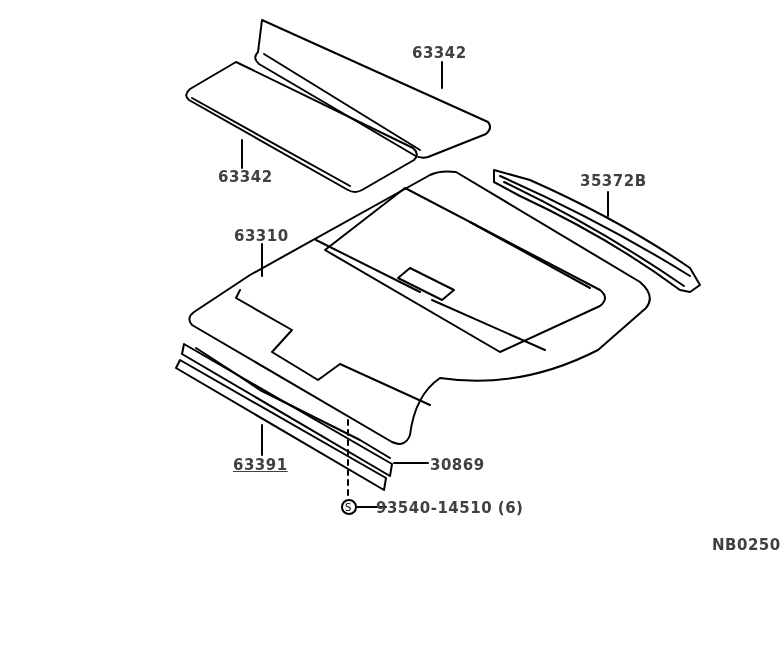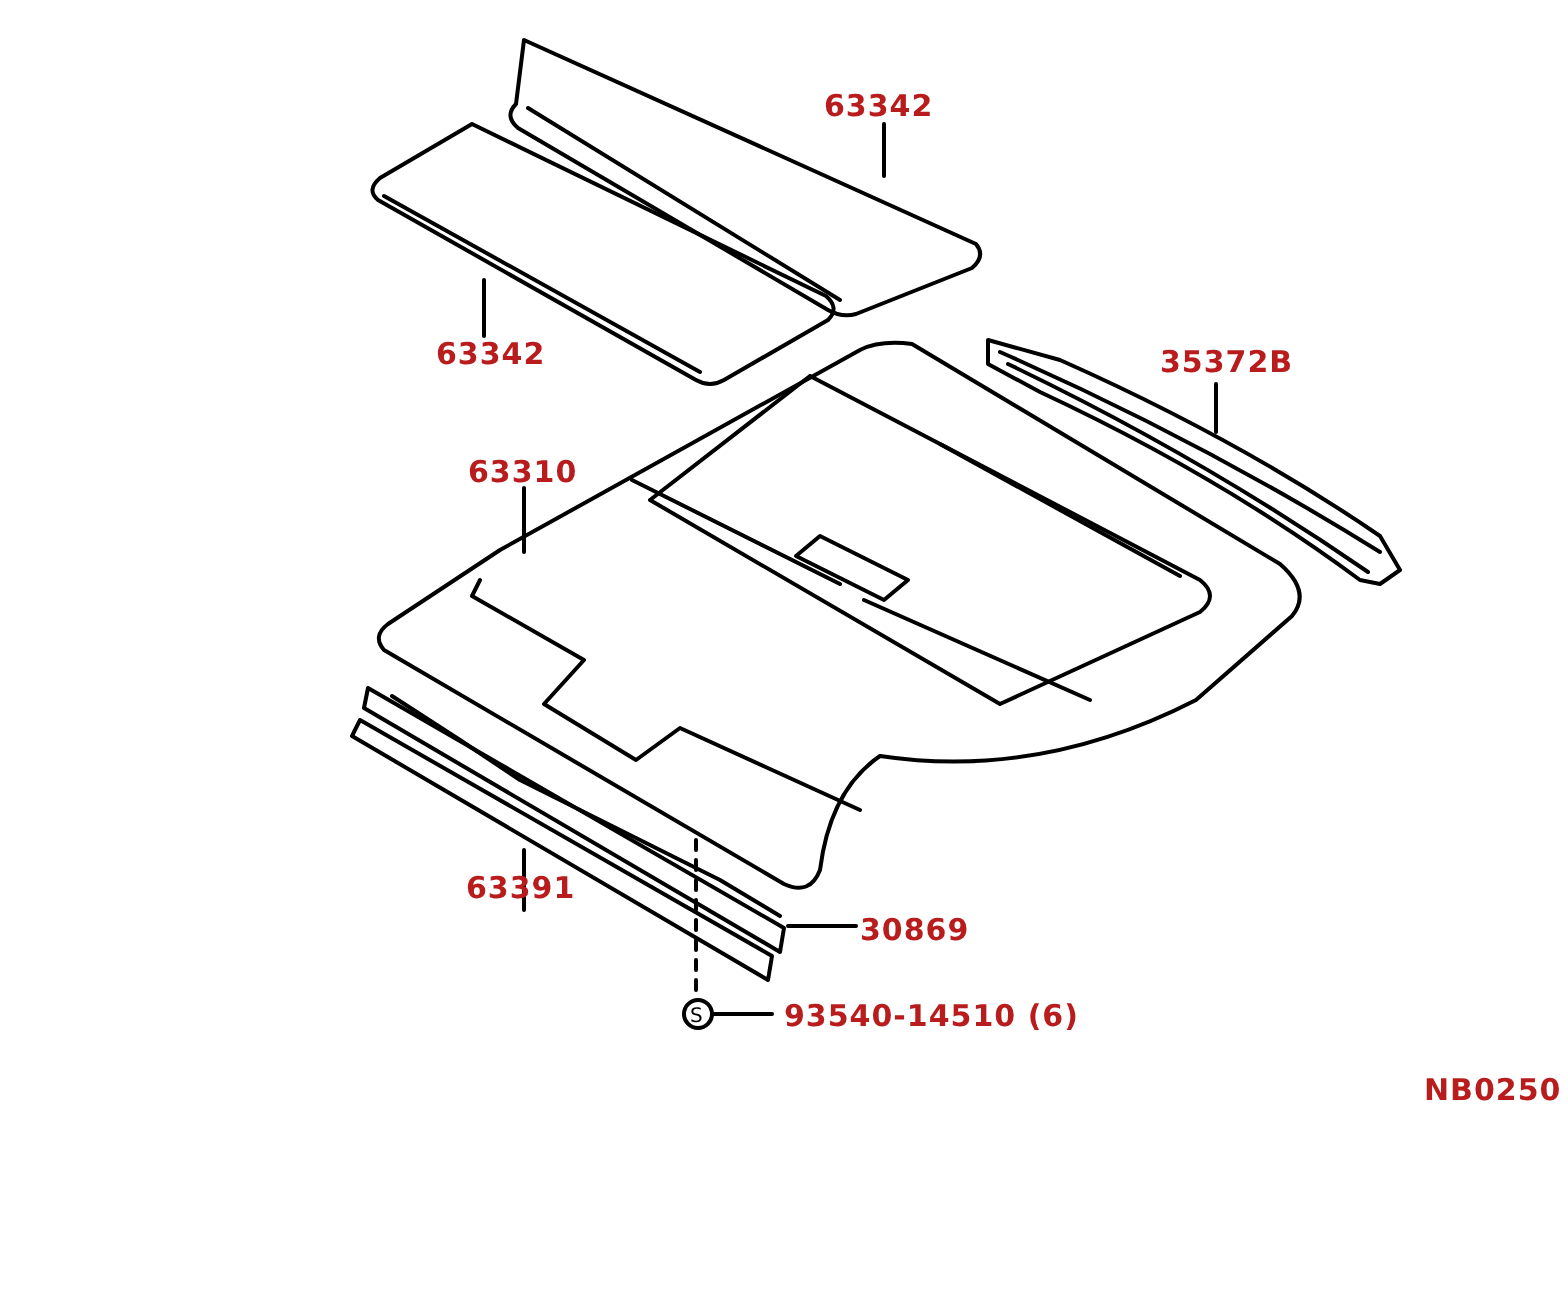--- a/index.html
+++ b/index.html
@@ -1,18 +1,18 @@
 <!DOCTYPE html>
 <html><head>
 <meta charset="utf-8">
 <style>
   html, body { margin:0; padding:0; background:#fff; }
   #canvas { position:relative; width:784px; height:646px; background:#ffffff; overflow:hidden; }
   svg { position:absolute; left:0; top:0; }
-  .lbl { position:absolute; font-family:"DejaVu Sans", sans-serif; font-weight:bold; font-size:15px; color:#b91c1c; letter-spacing:0.5px; white-space:nowrap; }
+  .lbl { position:absolute; font-family:"DejaVu Sans", sans-serif; font-weight:bold; font-size:15px; color:#404040; letter-spacing:0.5px; white-space:nowrap; }
 </style>
 </head>
 <body>
 
 <div id="canvas">
   <svg width="784" height="646" viewBox="0 0 784 646" fill="none" stroke="#000" stroke-width="2" stroke-linejoin="round" stroke-linecap="round">
 
     <g>
       <path d="M262 20 L488 122 Q493 128 486 134 L428 157 Q421 159 414 155 L259 64 Q252 58 258 52 Z"></path>
       <path d="M264 54 L420 150"></path>
@@ -59,17 +59,17 @@
     <g>
       <circle cx="349" cy="507" r="7"></circle>
       <text x="345" y="511" font-family="DejaVu Sans, sans-serif" font-size="10" fill="#000" stroke="none">S</text>
     </g>
   </svg>
 
   <span class="lbl" style="left:412px;top:44px;">63342</span>
   <span class="lbl" style="left:218px;top:168px;">63342</span>
   <span class="lbl" style="left:580px;top:172px;">35372B</span>
   <span class="lbl" style="left:234px;top:227px;">63310</span>
-  <span class="lbl" style="left:233px;top:435px;">63391</span>
+  <span class="lbl" style="left:233px;top:456px;text-decoration:underline;">63391</span>
   <span class="lbl" style="left:430px;top:456px;">30869</span>
-  <span class="lbl" style="left:392px;top:499px;">93540-14510 (6)</span>
+  <span class="lbl" style="left:376px;top:499px;">93540-14510 (6)</span>
   <span class="lbl" style="left:712px;top:536px;">NB0250</span>
 </div>
 
 </body></html>

